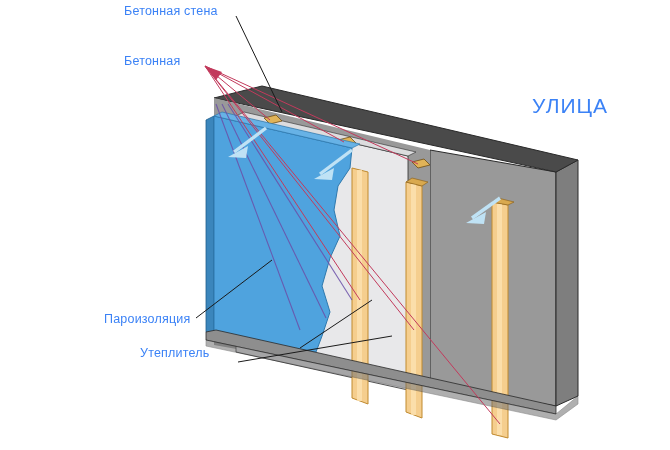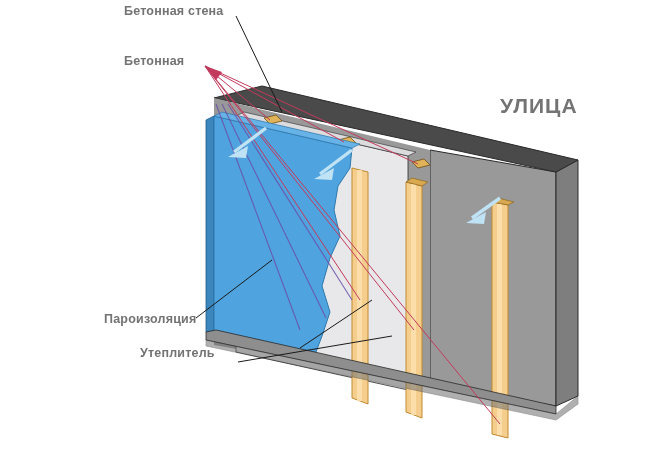--- a/index.html
+++ b/index.html
@@ -7,27 +7,27 @@
     width:670px;height:450px;
     background:#ffffff;
     font-family:"Liberation Sans", sans-serif;
     overflow:hidden;
     position:relative;
   }
   #stage{position:absolute;left:0;top:0;width:670px;height:450px;}
   svg.diagram{position:absolute;left:0;top:0;width:670px;height:450px;}
   .lbl{
     position:absolute;
-    font-weight:bold;
-    color:#737373;
+    font-weight:normal;
+    color:#3b82f6;
     white-space:nowrap;
     letter-spacing:0.2px;
   }
   .lbl-sm{font-size:12.5px;}
-  .lbl-lg{font-size:21px;letter-spacing:1px;}
+  .lbl-lg{font-size:21px;letter-spacing:1px;margin-left:32px;}
 </style>
 </head>
 <body>
 
 <div id="stage">
 
   <svg class="diagram" viewBox="0 0 670 450">
 
     <g>
 

